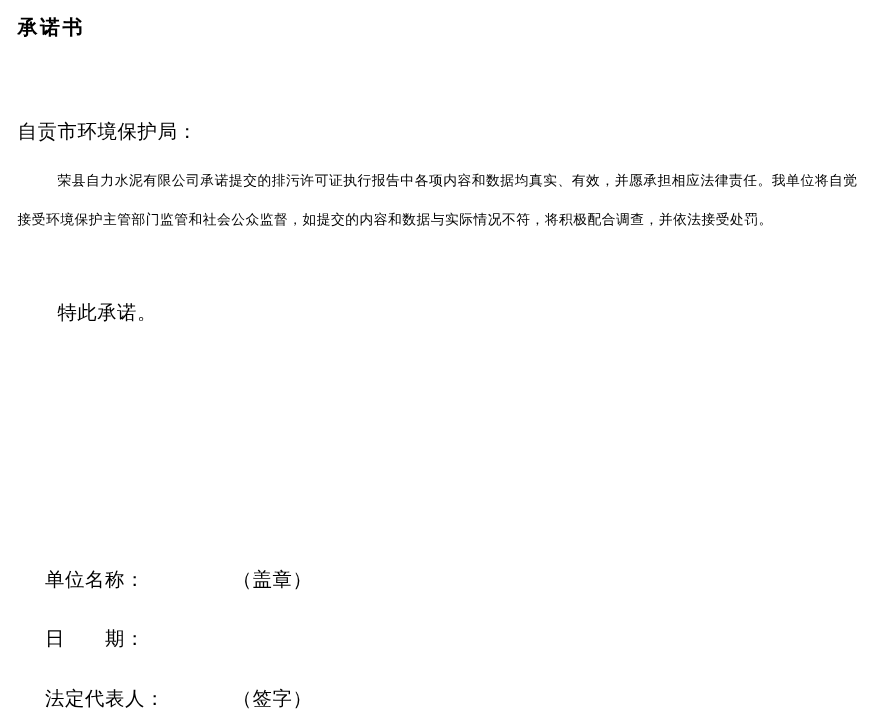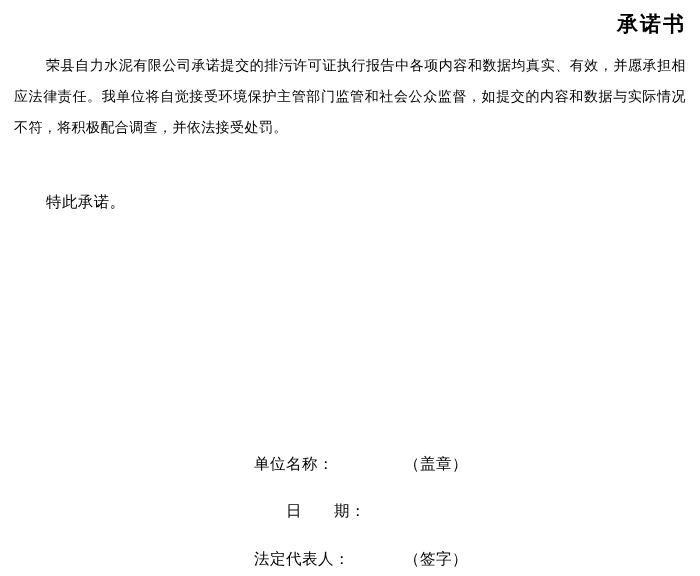--- a/index.html
+++ b/index.html
@@ -15,37 +15,37 @@
     overflow: hidden;
   }
   .page {
     position: relative;
     width: 700px;
     height: 576px;
     box-sizing: border-box;
     padding: 0 14px;
   }
   .doc-title {
-    text-align: right;
-    font-size: 21px;
+    text-align: left;
+    font-size: 16px;
     font-weight: bold;
     letter-spacing: 2px;
     margin-top: 13px;
     line-height: 1.2;
-    font-family: Liberation Mono, monospace;
+    font-family: Liberation Sans, sans-serif;
   }
   .addressee {
     margin-top: 62px;
     font-size: 15.5px;
     line-height: 1.5;
     letter-spacing: 0.5px;
   }
   .body-para {
     margin-top: 12px;
-    font-size: 14px;
+    font-size: 11px;
     line-height: 31px;
     text-indent: 32px;
     text-align: justify;
     text-justify: inter-ideograph;
     letter-spacing: 0.4px;
   }
   .closing-para {
     margin-top: 44px;
     font-size: 15.5px;
     line-height: 31px;
@@ -58,21 +58,20 @@
     right: 14px;
     top: 440px;
   }
   .sign-row {
     display: flex;
     align-items: baseline;
     font-size: 15.5px;
     line-height: 1.5;
     margin-bottom: 24px;
     letter-spacing: 0.5px;
-    justify-content: center;
   }
   .sign-label {
     width: 160px;
     padding-left: 22px;
     box-sizing: border-box;
     white-space: pre;
   }
   .sign-value {
     padding-left: 12px;
   }
@@ -80,20 +79,21 @@
     letter-spacing: 0.5px;
   }
 </style>
 </head>
 <body>
 
 <div class="page">
 
   <div class="doc-title">承诺书</div>
 
+  <div class="addressee">自贡市环境保护局：</div>
 
   <div class="body-para">荣县自力水泥有限公司承诺提交的排污许可证执行报告中各项内容和数据均真实、有效，并愿承担相应法律责任。我单位将自觉接受环境保护主管部门监管和社会公众监督，如提交的内容和数据与实际情况不符，将积极配合调查，并依法接受处罚。</div>
 
   <div class="closing-para">特此承诺。</div>
 
   <div class="sign-block">
 
     <div class="sign-row">
       <span class="sign-label">单位名称：</span>
       <span class="sign-value">（盖章）</span>

